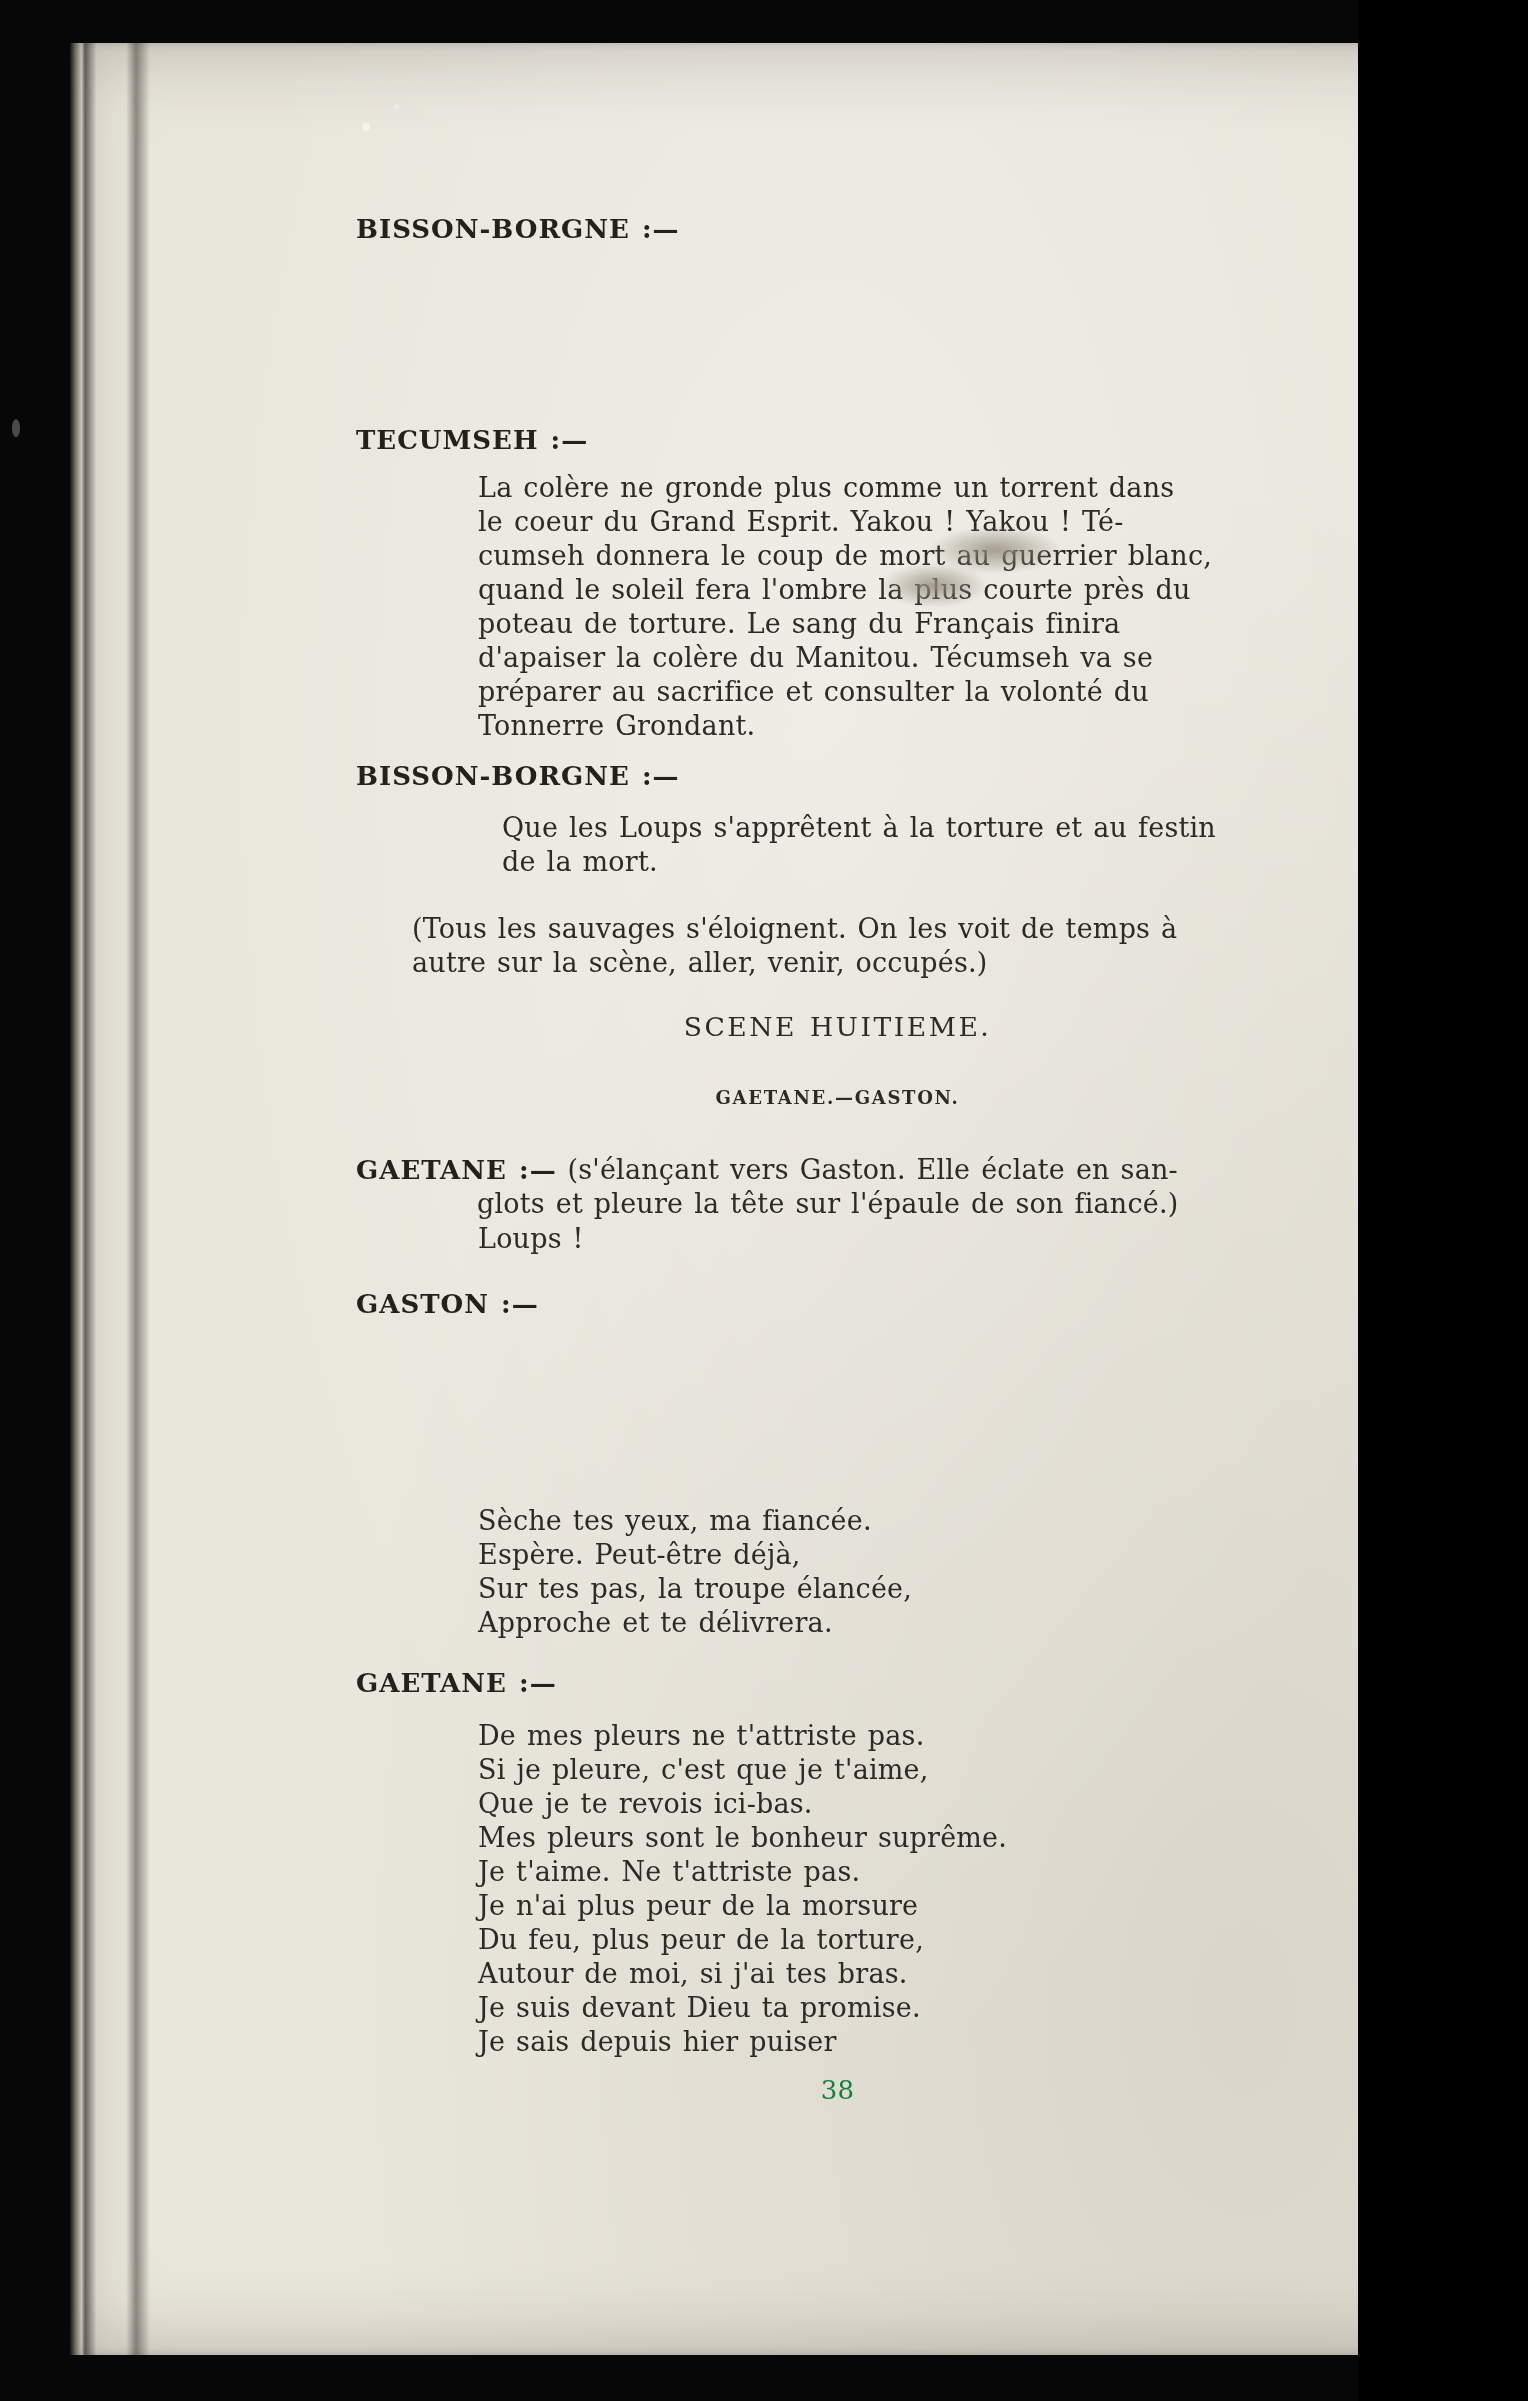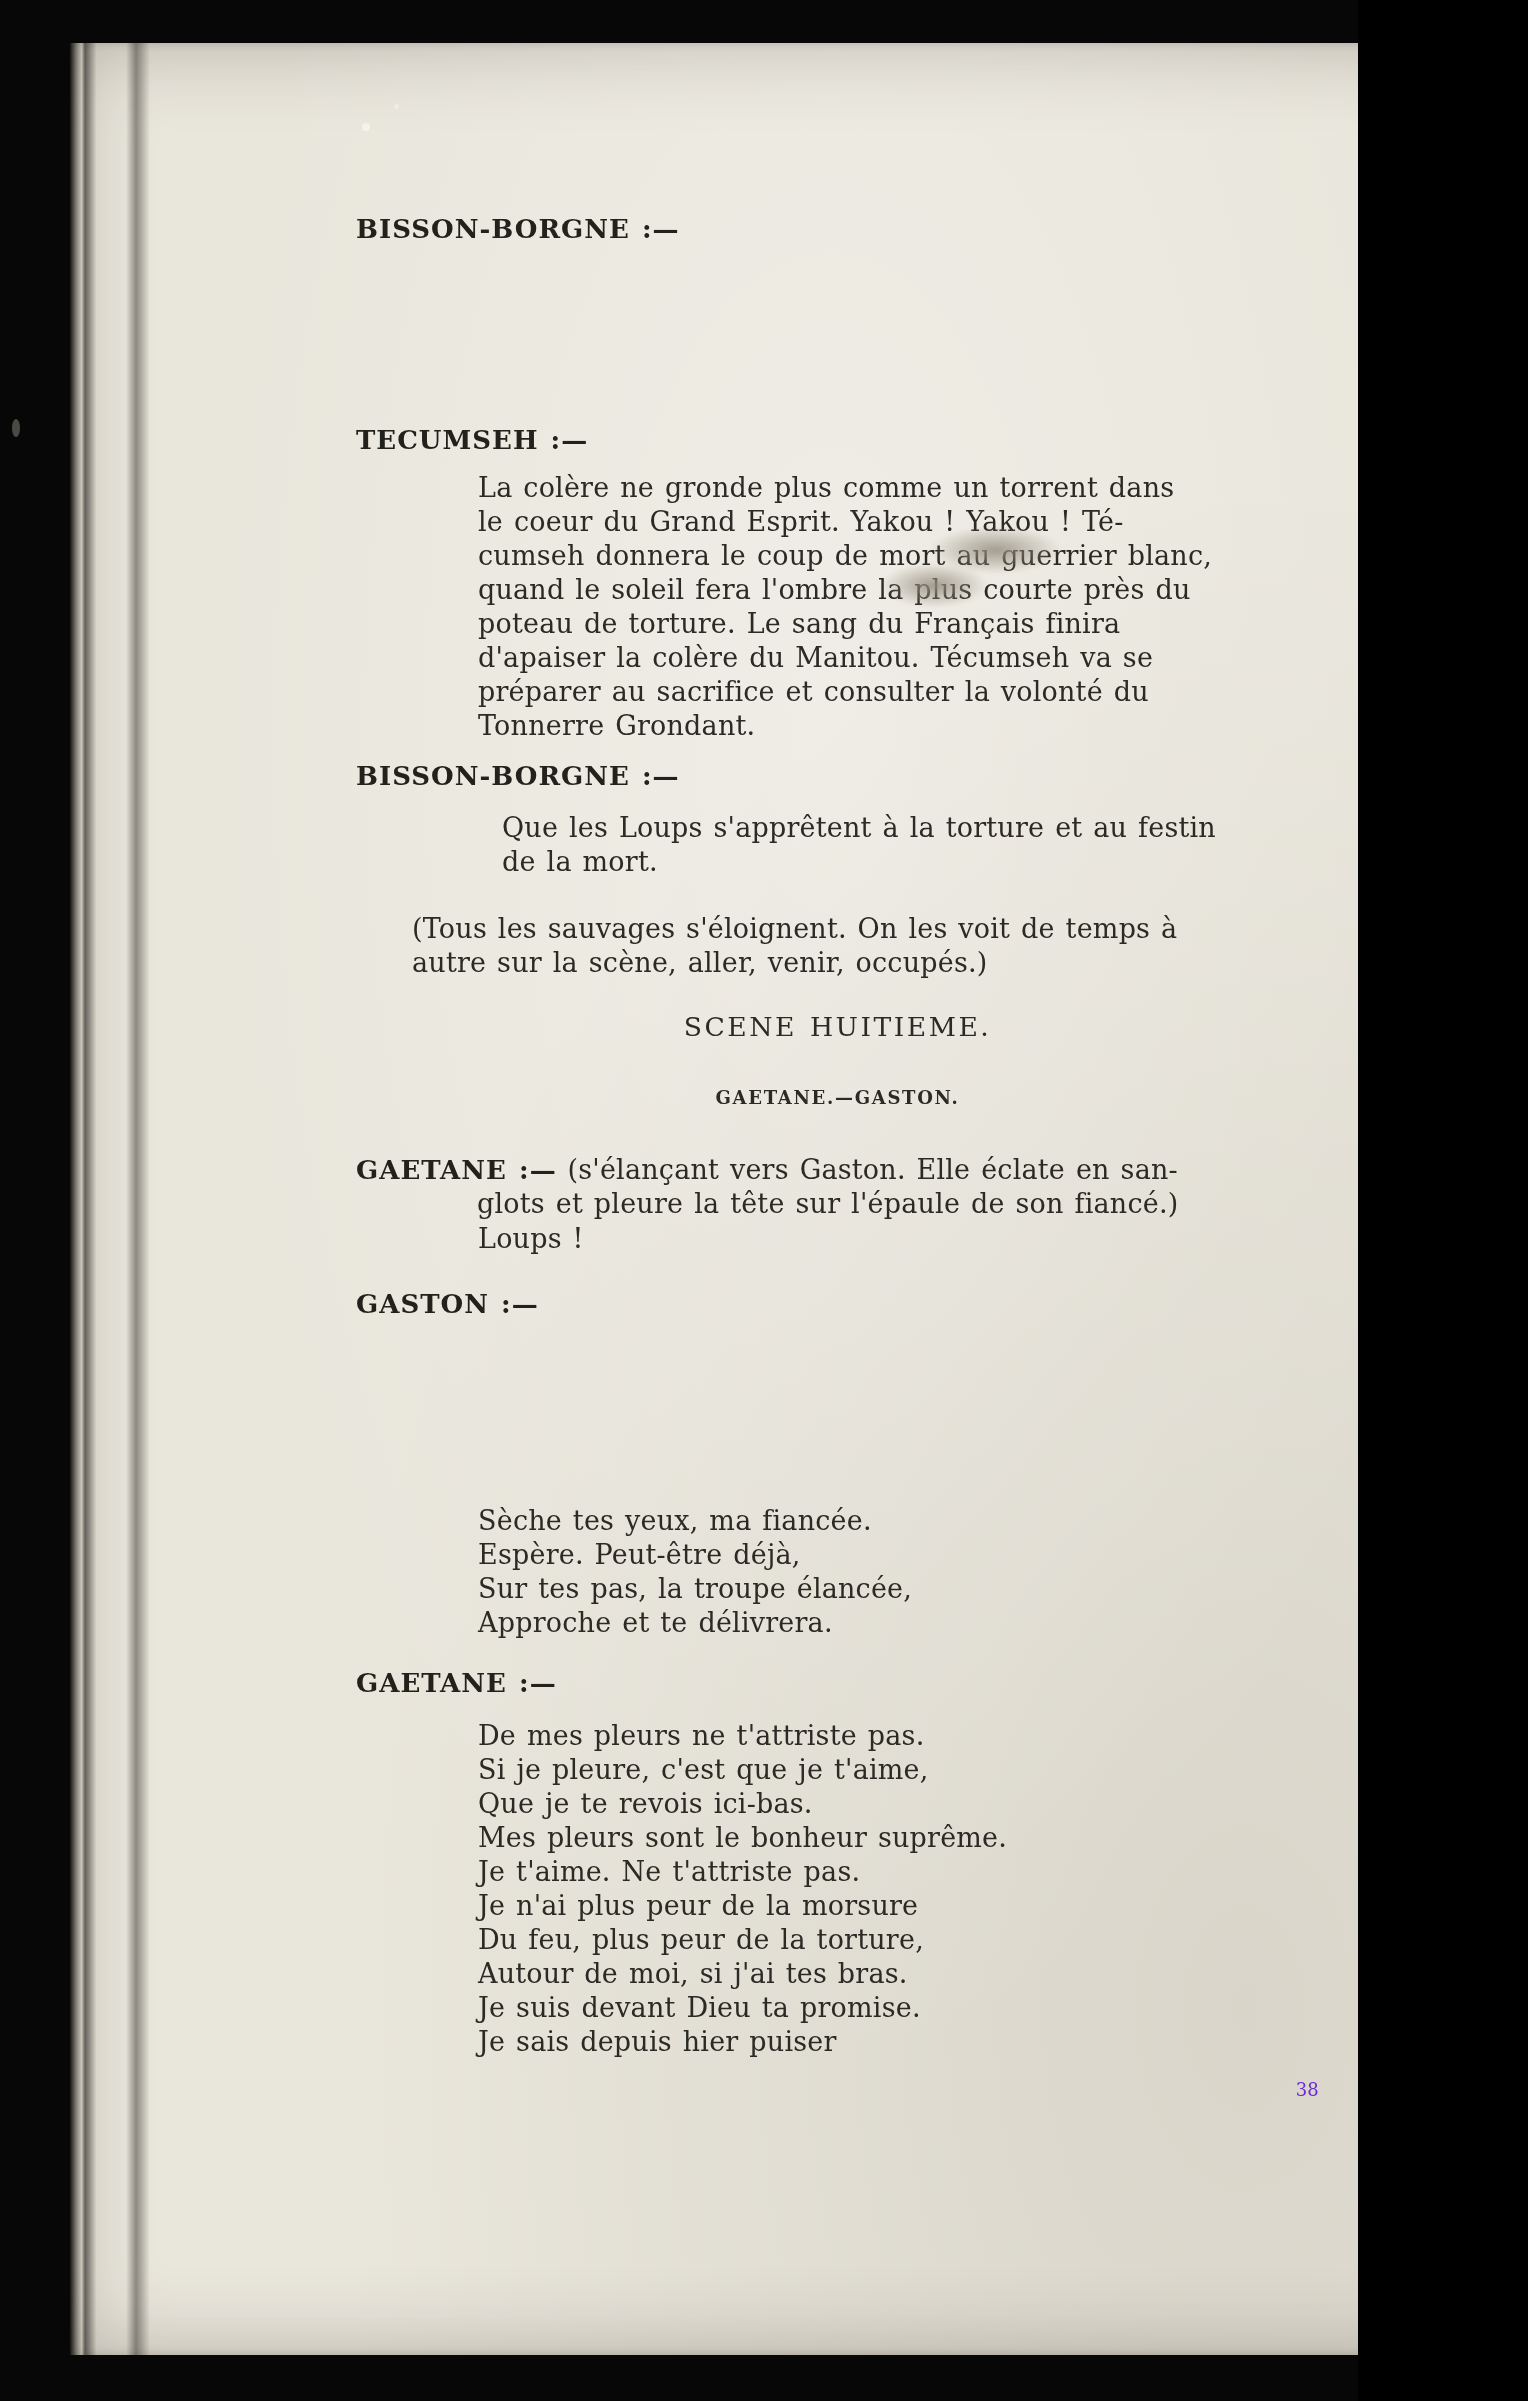--- a/index.html
+++ b/index.html
@@ -49,21 +49,21 @@
   }
   .speaker {
     font-weight:bold; font-size:26px; letter-spacing:1px; color:#23211c;
   }
   .body { width:880px; }
   .stagedir { width:947px; }
   .centered { left:286px; width:963px; text-align:center; }
   .scene-title { letter-spacing:2.5px; font-size:26.6px; }
   .scene-chars { font-weight:bold; letter-spacing:1.7px; font-size:18px; }
   .speaker-inline { font-weight:bold; font-size:26px; letter-spacing:1px; color:#23211c; }
-  .pagenum { font-size:18px; color:#6d28d9;text-align:right; }
+  .pagenum { font-size:26px; color:#15803d; }
   
   .smudge {
     position:absolute; border-radius:50%; pointer-events:none;
     background: radial-gradient(ellipse, rgba(150,143,129,.85), rgba(150,143,129,0) 70%);
     filter: blur(1.7px);
   }
   .smudge-a { left:859px; top:483px; width:133px; height:48px; }
   .smudge-b { left:810px;  top:520px; width:108px; height:45px; }
   .ink-mark {
     position:absolute; left:1402px; top:1961px; width:45px; height:28px;

